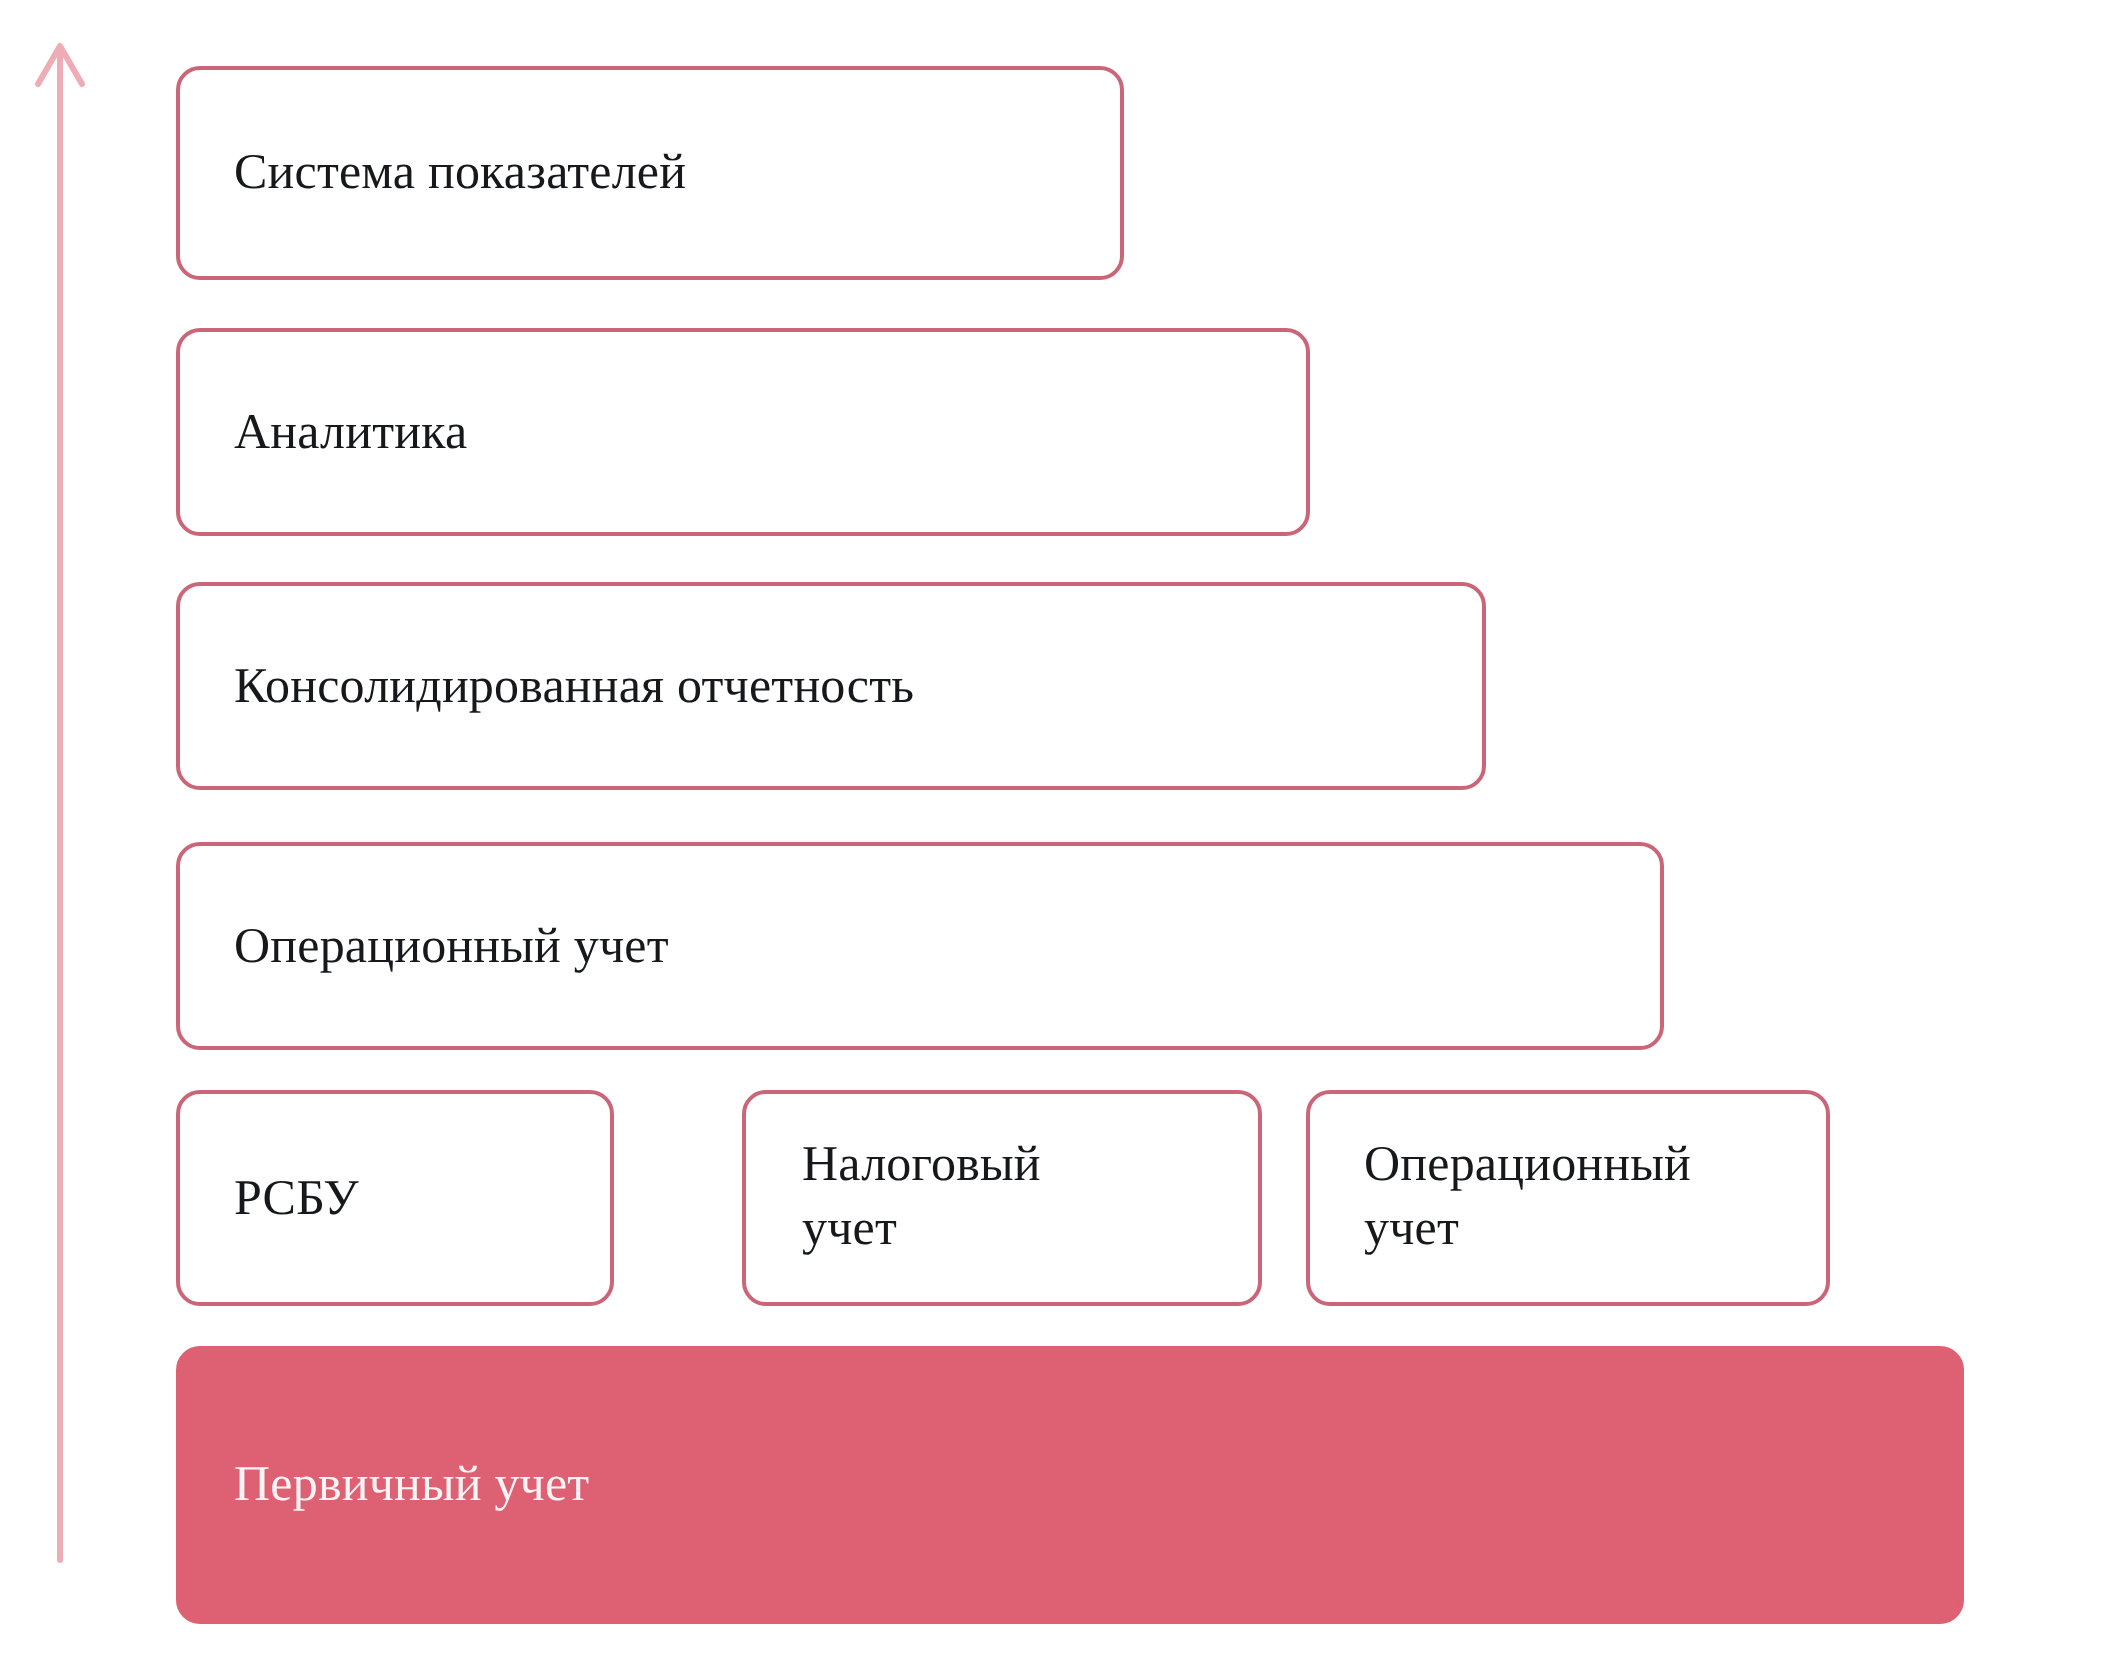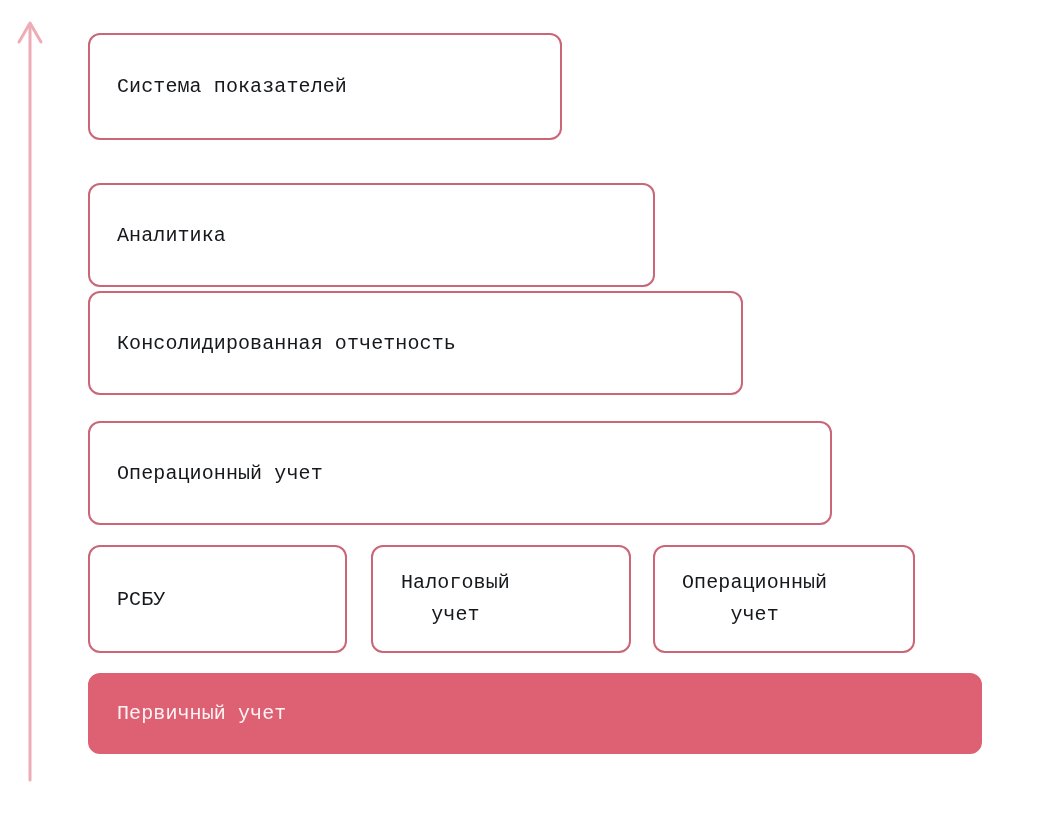--- a/index.html
+++ b/index.html
@@ -53,43 +53,42 @@
   .level-box.outline {
     background: #ffffff;
     border: 2px solid #ca6678;
   }
   .level-box.filled {
     background: #dd6073;
     border: 2px solid #dd6073;
   }
 
   .level-label {
-    font-family: Liberation Mono, monospace;
-    font-size: 20px;
+    font-family: Liberation Serif, serif;
+    font-size: 25px;
     line-height: 31px;
     color: #16181c;
     letter-spacing: 0.1px;
     white-space: pre-line;
-    text-align: center;
   }
   .level-box.filled .level-label {
     color: #fdf3f4;
   }
 
   
   #box-system       { left: 88px;  top: 33px;  width: 474px; height: 107px; }
-  #box-analytics    { left: 88px;  top: 164px; width: 567px; height: 104px; margin-top: 19px; }
+  #box-analytics    { left: 88px;  top: 164px; width: 567px; height: 104px; }
   #box-consolidated { left: 88px;  top: 291px; width: 655px; height: 104px; }
   #box-operational  { left: 88px;  top: 421px; width: 744px; height: 104px; }
 
-  #box-rsbu         { left: 88px;  top: 545px; width: 259px; height: 108px; }
+  #box-rsbu         { left: 88px;  top: 545px; width: 219px; height: 108px; }
   #box-tax          { left: 371px; top: 545px; width: 260px; height: 108px; padding-left: 28px; }
   #box-nonfinancial { left: 653px; top: 545px; width: 262px; height: 108px; }
 
-  #box-primary      { left: 88px;  top: 673px; width: 894px; height: 81px; }
+  #box-primary      { left: 88px;  top: 673px; width: 894px; height: 139px; }
 
   
   .level-box.two-line .level-label { line-height: 32px; }
 </style>
 </head>
 <body>
 
 <div id="diagram-canvas">
 
   <div class="axis-arrow">

